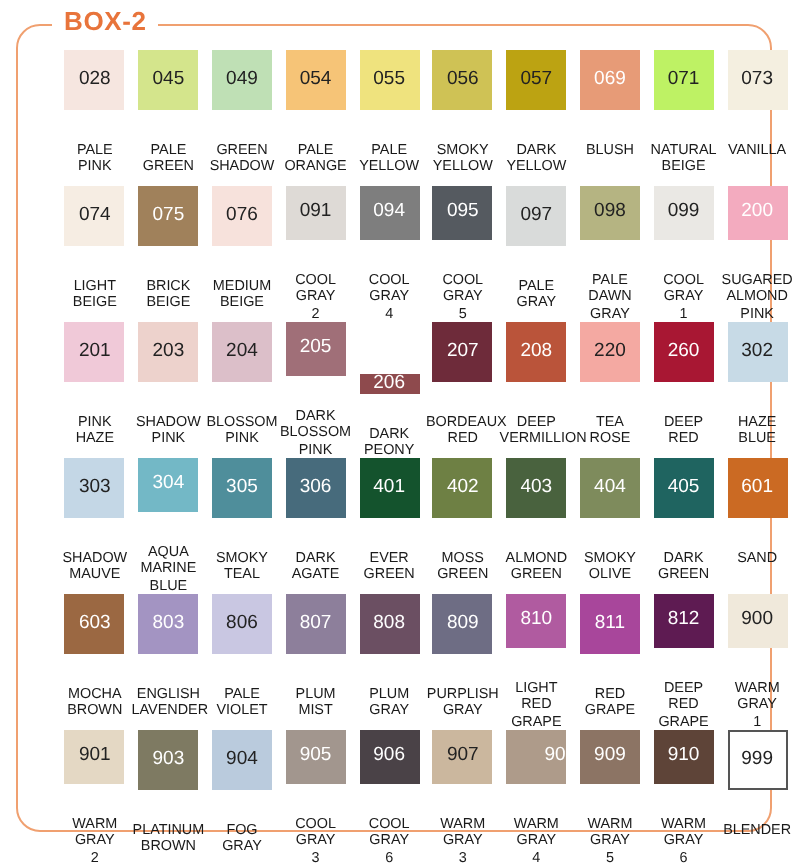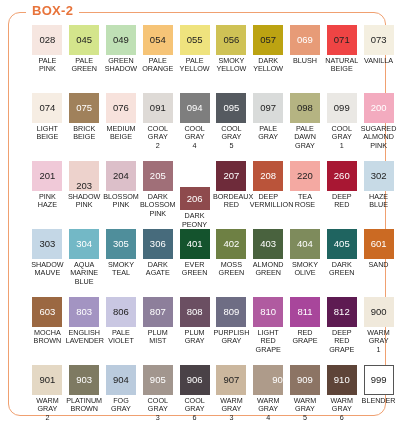--- a/index.html
+++ b/index.html
@@ -73,21 +73,21 @@
     border: 1px solid #555555;
   }
 
   .swatch-code {
     font-size: 9.5px;
     font-weight: normal;
     line-height: 10px;
   }
 
   .swatch-name {
-    margin-top: 2px;
+    margin-top: 16px;
     width: 36.8px;
     text-align: center;
     font-size: 7.2px;
     line-height: 8.4px;
     color: #1a1a1a;
     word-spacing: 36.8px;
     white-space: normal;
   }
 </style>
 </head>
@@ -140,21 +140,21 @@
       </div>
       <div class="swatch-name">DARK YELLOW</div>
     </div>
     <div class="swatch-cell">
       <div class="swatch-chip" style="background: rgb(231, 155, 119);">
         <span class="swatch-code" style="color: rgb(255, 255, 255);">069</span>
       </div>
       <div class="swatch-name">BLUSH</div>
     </div>
     <div class="swatch-cell">
-      <div class="swatch-chip" style="background: #ef4444; align-items: center;">
+      <div class="swatch-chip" style="background: #bef264; align-items: center;">
         <span class="swatch-code" style="color: rgb(34, 34, 34);">071</span>
       </div>
       <div class="swatch-name">NATURAL BEIGE</div>
     </div>
     <div class="swatch-cell">
       <div class="swatch-chip" style="background: rgb(244, 239, 224);">
         <span class="swatch-code" style="color: rgb(34, 34, 34);">073</span>
       </div>
       <div class="swatch-name">VANILLA</div>
     </div>
@@ -218,21 +218,21 @@
       </div>
       <div class="swatch-name">SUGARED ALMOND PINK</div>
     </div>
     <div class="swatch-cell">
       <div class="swatch-chip" style="background: rgb(240, 201, 216); justify-content: center;">
         <span class="swatch-code" style="color: rgb(34, 34, 34);">201</span>
       </div>
       <div class="swatch-name">PINK HAZE</div>
     </div>
     <div class="swatch-cell">
-      <div class="swatch-chip" style="background: rgb(237, 210, 204); align-items: flex-end;">
+      <div class="swatch-chip" style="background: rgb(237, 210, 204);">
         <span class="swatch-code" style="color: rgb(34, 34, 34);">203</span>
       </div>
       <div class="swatch-name">SHADOW PINK</div>
     </div>
     <div class="swatch-cell">
       <div class="swatch-chip" style="background: rgb(220, 191, 201);">
         <span class="swatch-code" style="color: rgb(34, 34, 34);">204</span>
       </div>
       <div class="swatch-name">BLOSSOM PINK</div>
     </div>

